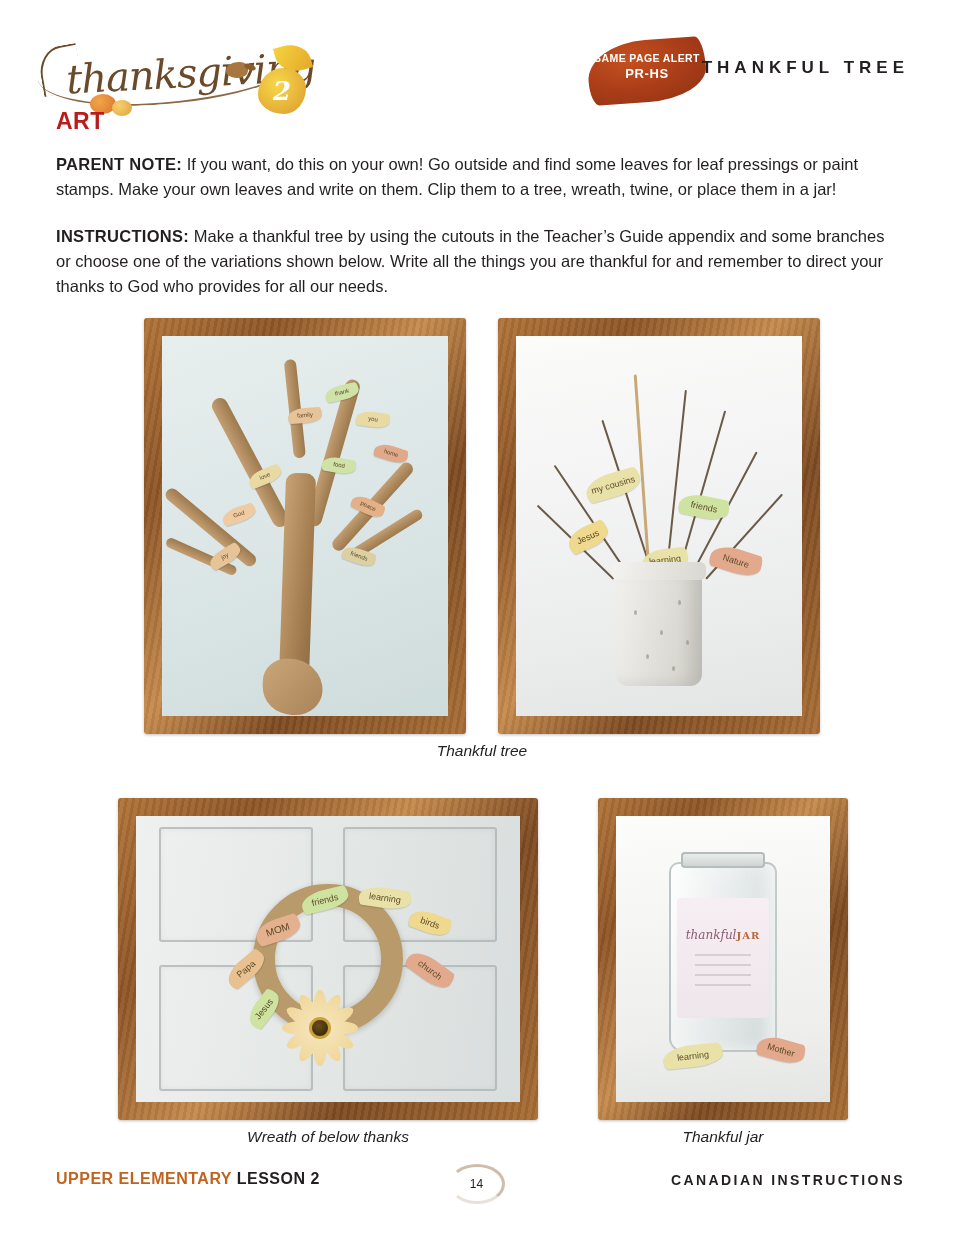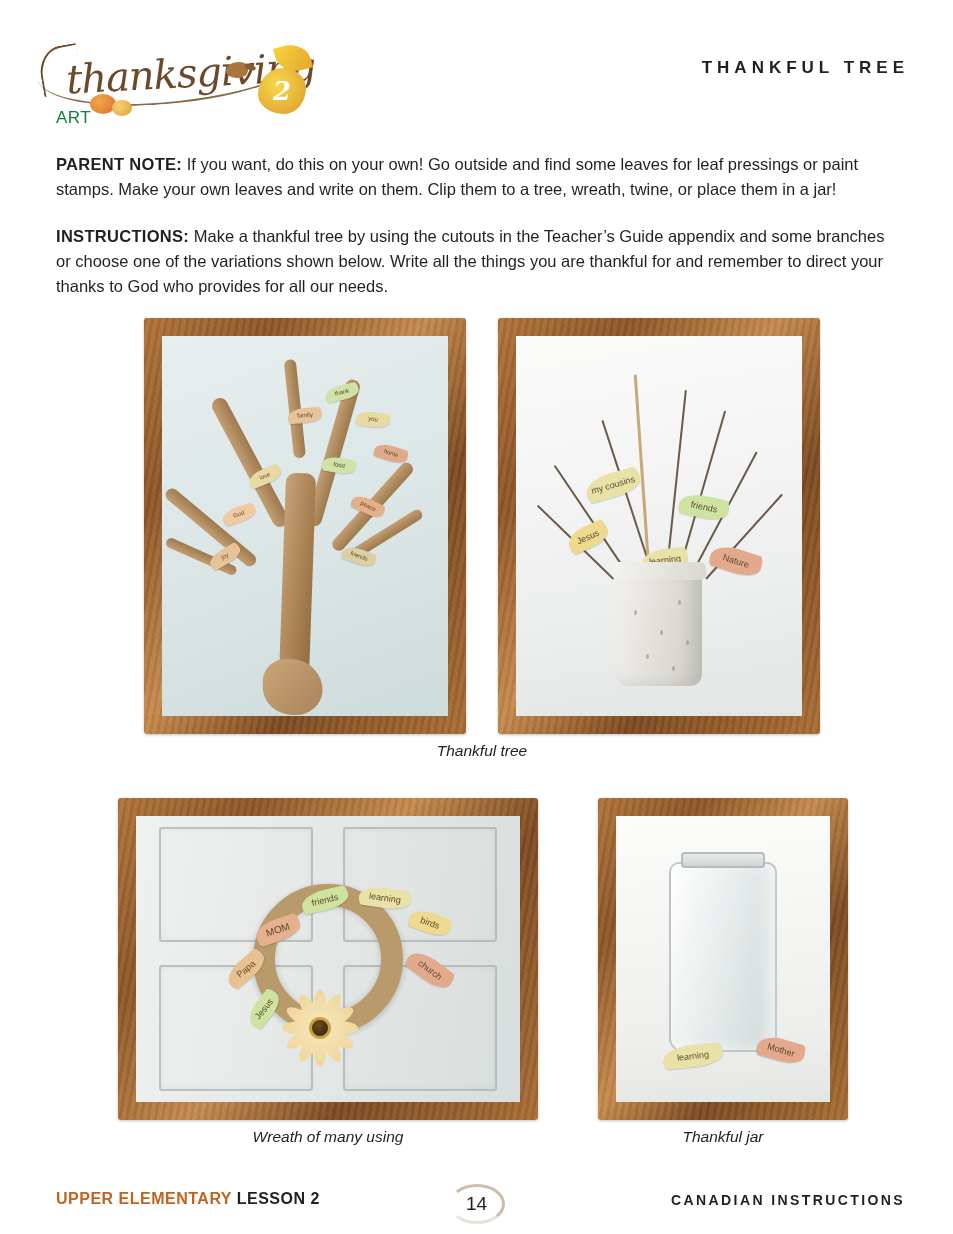--- a/index.html
+++ b/index.html
@@ -63,21 +63,21 @@
   }
   .leaf-yellow {
     position:absolute; left:246px; top:22px; width:34px; height:28px;
     background: linear-gradient(135deg,#f5d33f,#e5a82b);
     border-radius: 0 70% 0 70%;
     transform: rotate(-15deg);
   }
   .section-label {
     position:absolute; left:56px; top:108px;
     font-family:"Liberation Sans", sans-serif;
-    font-weight:normal; font-size:17px; letter-spacing:0.5px; color:#15803d;
+    font-weight:bold; font-size:23px; letter-spacing:0.5px; color:#b91c1c;
   }
 
   .alert-badge {
     position:absolute; left:588px; top:40px; width:118px; height:62px;
   }
   .alert-leaf {
     position:absolute; inset:0;
     background: radial-gradient(ellipse at 35% 30%, #c4501f 0%, #a83c18 55%, #8d3213 100%);
     border-radius: 50% 8% 50% 8% / 60% 50% 50% 40%;
     transform: rotate(-4deg);
@@ -236,29 +236,29 @@
   }
   .jar-label-title b { color:#b8663a; font-style:normal; font-size:10px; letter-spacing:1px; }
   .jar-line { position:absolute; left:18px; right:18px; height:2px; background:rgba(140,120,120,.25); }
 
   .cap { position:absolute; font-style:italic; font-size:15.5px; color:#231f20; font-family:"Liberation Sans", sans-serif; text-align:center; }
   .cap1 { left:144px; top:742px; width:676px; }
   .cap3 { left:118px; top:1128px; width:420px; }
   .cap4 { left:598px; top:1128px; width:250px; }
 
   
-  .footer { position:absolute; left:0; bottom:12px; width:953px; height:40px;text-align:right; }
+  .footer { position:absolute; left:0; bottom:32px; width:953px; height:40px;text-align:right; }
   .foot-left { position:absolute; left:56px; top:8px; font-size:16px; font-weight:bold; letter-spacing:0.5px; }
   .foot-left .ue { color:#c0631f; }
   .foot-left .ls { color:#231f20; }
   .foot-right { position:absolute; right:48px; top:10px; font-size:14px; font-weight:bold; letter-spacing:2.4px; color:#231f20; }
   .page-num {
     position:absolute; left:50%; top:2px; transform:translateX(-50%);
     width:56px; height:40px; display:flex; align-items:center; justify-content:center;
-    font-size:19px; color:#231f20;
+    font-size:12px; color:#231f20;
   }
   .ring {
     position:absolute; left:50%; top:0; transform:translateX(-50%);
     width:56px; height:40px; border:3px solid rgba(150,110,70,.45);
     border-radius:50%; border-left-color:transparent; border-bottom-color:rgba(150,110,70,.2);
   }
 </style>
 </head>
 <body>
 
@@ -272,20 +272,25 @@
     <div class="pumpkin p2"></div>
     <div class="bird"></div>
     <div class="leaf-yellow"></div>
     <div class="logo-badge">
       <span>2</span>
     </div>
   </div>
 
   <div class="section-label">ART</div>
 
+  <div class="alert-badge">
+    <div class="alert-leaf"></div>
+    <div class="alert-text1">SAME PAGE ALERT</div>
+    <div class="alert-text2">PR-HS</div>
+  </div>
 
   <div class="header-title">THANKFUL TREE</div>
 </div>
 
 <div class="body-text">
   <p class="para">
     <span class="lead">PARENT NOTE:</span><span> If you want, do this on your own! Go outside and find some leaves for leaf pressings or paint stamps. Make your own leaves and write on them. Clip them to a tree, wreath, twine, or place them in a jar!</span>
   </p>
   <p class="para">
     <span class="lead">INSTRUCTIONS:</span><span> Make a thankful tree by using the cutouts in the Teacher’s Guide appendix and some branches or choose one of the variations shown below. Write all the things you are thankful for and remember to direct your thanks to God who provides for all our needs.</span>
@@ -384,28 +389,37 @@
     </div>
   </div>
 </div>
 
 <div class="frame f4">
   <div class="mat">
     <div class="wall4"></div>
 
     <div class="jar">
       <div class="jar-lid"></div>
+      <div class="jar-label">
+        <div class="jar-label-title">
+          <span>thankful</span><b>JAR</b>
+        </div>
+        <div class="jar-line" style="top:56px"></div>
+        <div class="jar-line" style="top:66px"></div>
+        <div class="jar-line" style="top:76px"></div>
+        <div class="jar-line" style="top:86px"></div>
+      </div>
     </div>
 
     <div class="pleaf" style="left:22%;top:80%;width:60px;height:22px;line-height:22px;font-size:9px;background:#e9e2a8;transform:rotate(-6deg)">learning</div>
     <div class="pleaf" style="left:66%;top:78%;width:48px;height:22px;line-height:22px;font-size:9px;background:#e3a98c;transform:rotate(16deg)">Mother</div>
   </div>
 </div>
 
-<div class="cap cap3">Wreath of many using</div>
+<div class="cap cap3">Wreath of below thanks</div>
 <div class="cap cap4">Thankful jar</div>
 
 <div class="footer">
   <div class="foot-left">
     <span class="ue">UPPER ELEMENTARY</span>
     <span class="ls">LESSON 2</span>
   </div>
   <div class="page-num">
     <div class="ring"></div>
     <span>14</span>

